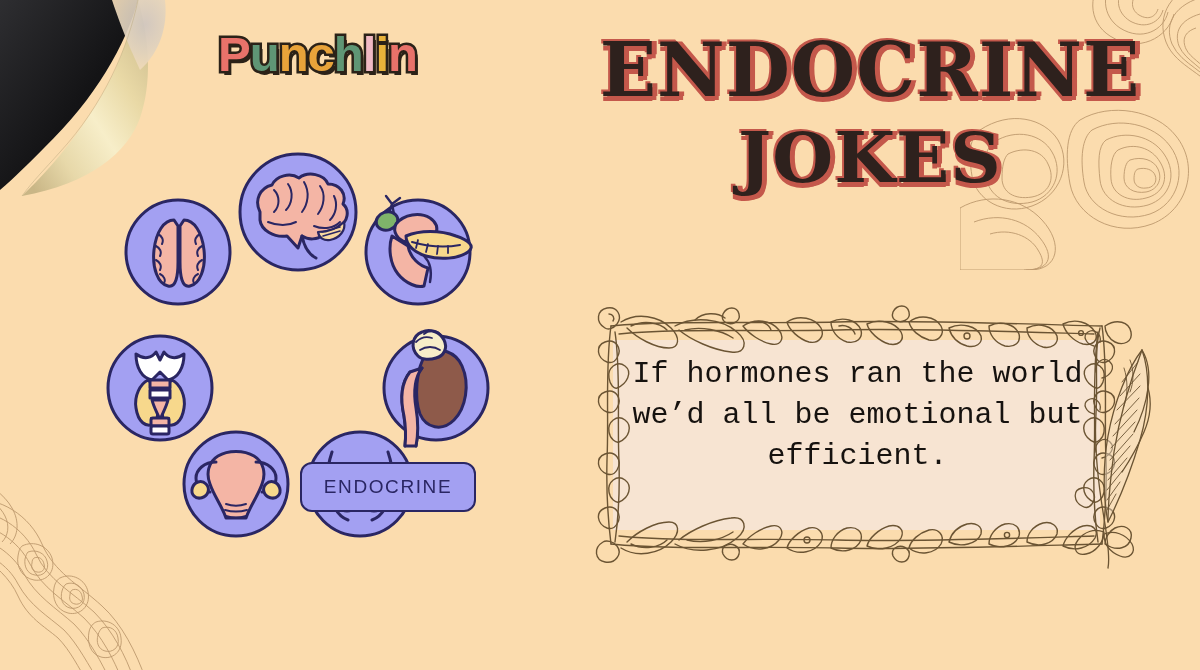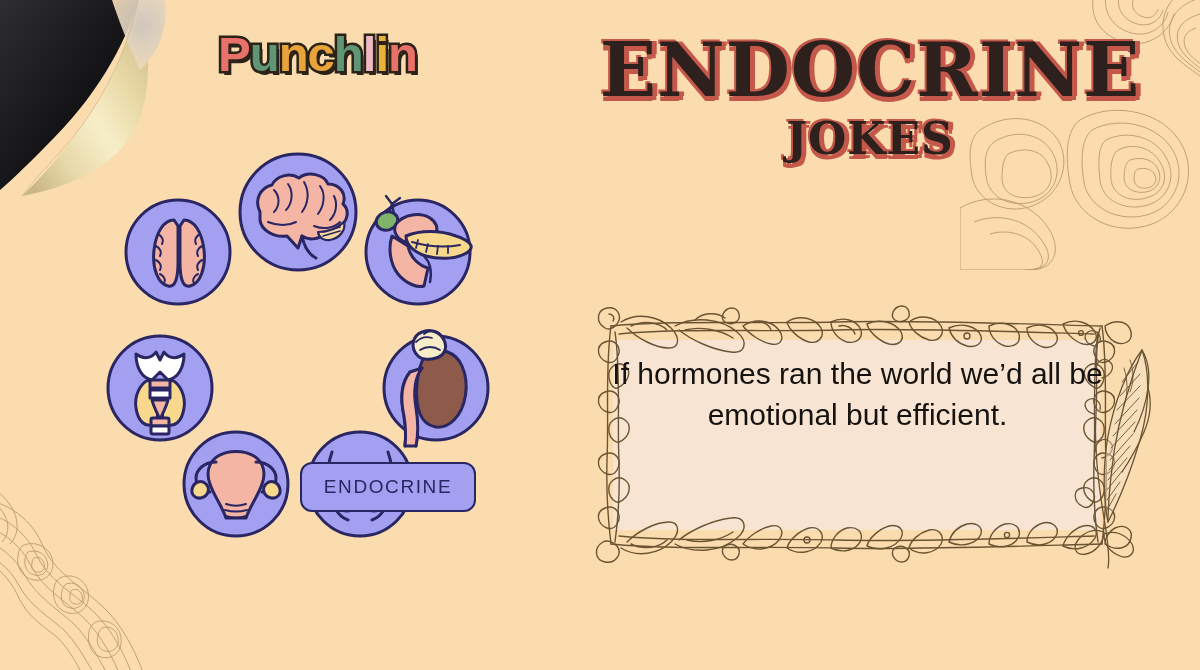--- a/index.html
+++ b/index.html
@@ -39,35 +39,35 @@
   #headline{
     position:absolute;left:560px;top:34px;width:620px;
     text-align:center;
     font-family:"DejaVu Serif","Liberation Serif",serif;
     font-weight:bold;
     color:#2e211d;
     letter-spacing:1px;
   }
   #headline .l1{font-size:74px;line-height:.98;display:block;
     text-shadow:4px 4px 0 #c4584b, -2px -2px 0 #c4584b, 5px 0 0 #c4584b, 0 5px 0 #c4584b;}
-  #headline .l2{font-size:44px;line-height:1.45;display:block;
+  #headline .l2{font-size:70px;line-height:1.45;display:block;
     text-shadow:4px 4px 0 #c4584b, -2px -2px 0 #c4584b, 5px 0 0 #c4584b, 0 5px 0 #c4584b;}
 
   
   #quote-frame{
     position:absolute;left:575px;top:292px;width:563px;height:283px;
   }
   #quote-panel{
     position:absolute;left:38px;top:48px;width:487px;height:190px;
     background:#f7e4d2;
   }
   #quote-text{
     position:absolute;left:30px;top:62px;width:505px;
     text-align:center;
-    font-family:Liberation Sans, sans-serif;
+    font-family:Liberation Mono, monospace;
     font-size:30px;line-height:1.36;color:#16120f;
   }
   .frame-svg{position:absolute;inset:0;width:100%;height:100%;}
   #feather{position:absolute;right:-18px;top:30px;width:96px;height:250px;}
 
   
   #diagram{position:absolute;left:88px;top:140px;width:420px;height:400px;}
   #center-pill{
     position:absolute;left:212px;top:322px;
     width:172px;height:46px;border-radius:12px;

